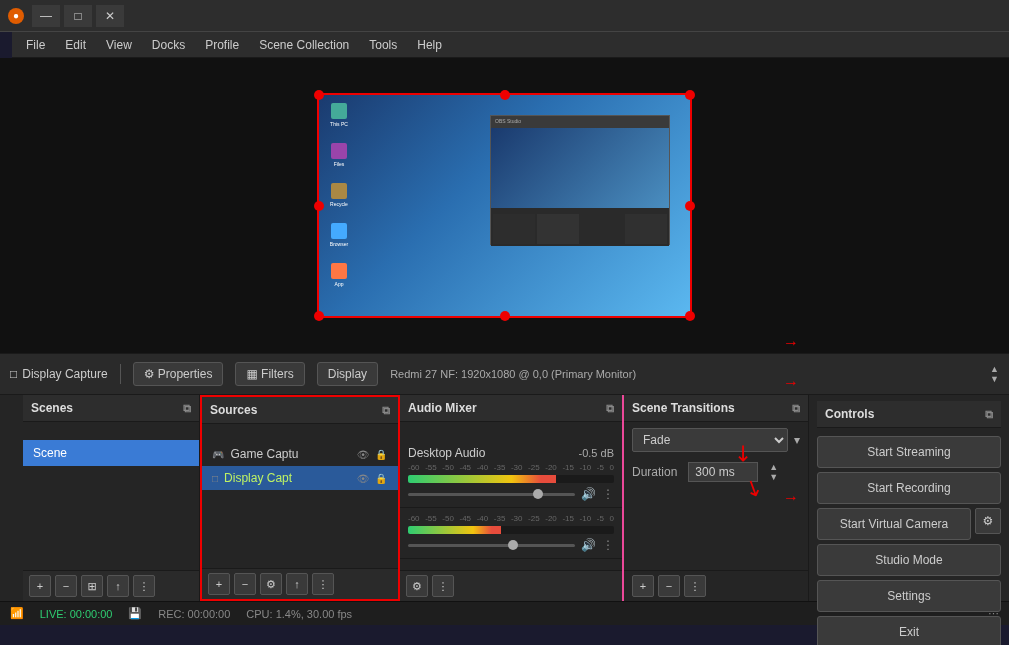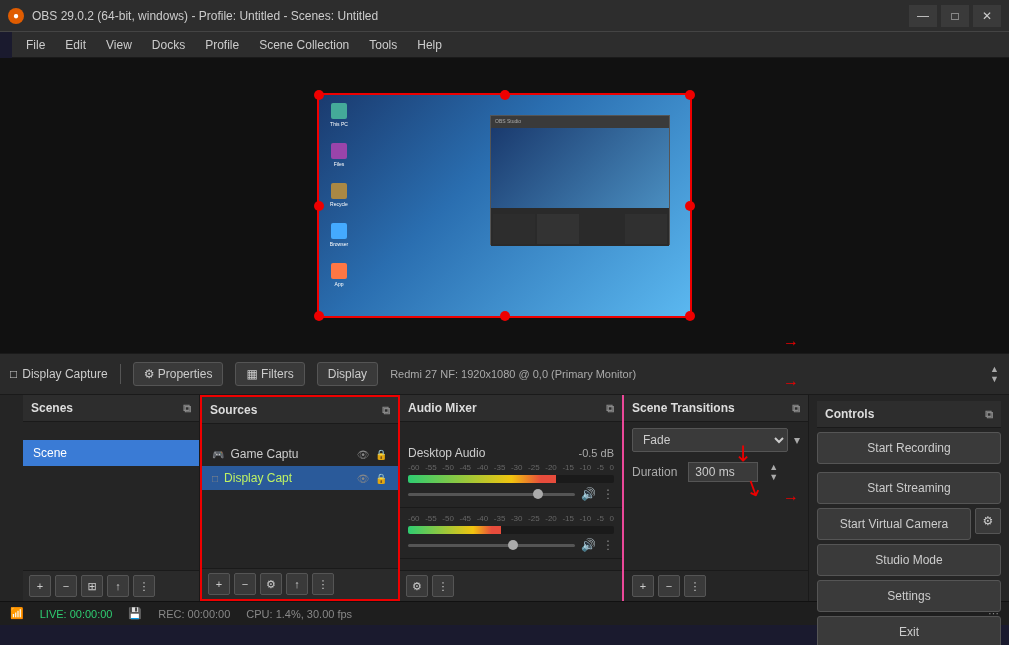--- a/index.html
+++ b/index.html
@@ -377,21 +377,20 @@
     .status-live { color: #2ecc71; }
 
     
     .copy-icon { font-size: 11px; color: #888; cursor: pointer; }
   </style>
 </head>
 <body>
 
 <div id="title-bar">
   <div class="icon">●</div>
-  <div class="title">OBS 29.0.2 (64-bit, windows) - Profile: Untitled - Scenes: Untitled</div>
   <div class="win-controls">
     <button class="win-btn">—</button>
     <button class="win-btn">□</button>
     <button class="win-btn close">✕</button>
   </div>
 </div>
 
 <div id="menu-bar">
   <div class="menu-item">File</div>
   <div class="menu-item">Edit</div>
@@ -619,22 +618,22 @@
 
     <div style="position:absolute; top:45px; left:110px; color:#e00; font-size:22px; transform:rotate(45deg);">↘</div>
     <div style="position:absolute; top:80px; left:120px; color:#e00; font-size:22px; transform:rotate(25deg);">↘</div>
   </div>
 
   <div id="controls-panel">
     <div class="panel-header">
       <span>Controls</span>
       <span class="copy-icon">⧉</span>
     </div>
+    <button class="ctrl-btn" style="margin-top:4px;">Start Streaming</button>
     <button class="ctrl-btn">Start Recording</button>
-    <button class="ctrl-btn" style="margin-top:4px;">Start Streaming</button>
     <div class="ctrl-btn-row">
       <button class="ctrl-btn">Start Virtual Camera</button>
       <button class="ctrl-btn-icon">⚙</button>
     </div>
     <button class="ctrl-btn">Studio Mode</button>
     <button class="ctrl-btn">Settings</button>
     <button class="ctrl-btn">Exit</button>
 
     <div style="position:absolute; right:210px; bottom:295px; color:#e00; font-size:16px;">→</div>
     <div style="position:absolute; right:210px; bottom:255px; color:#e00; font-size:16px;">→</div>

